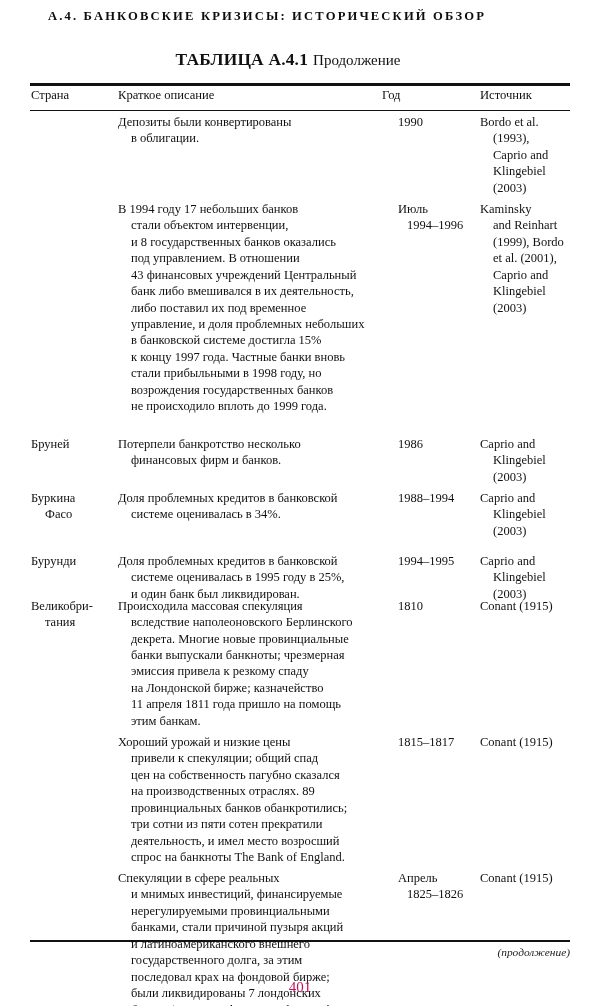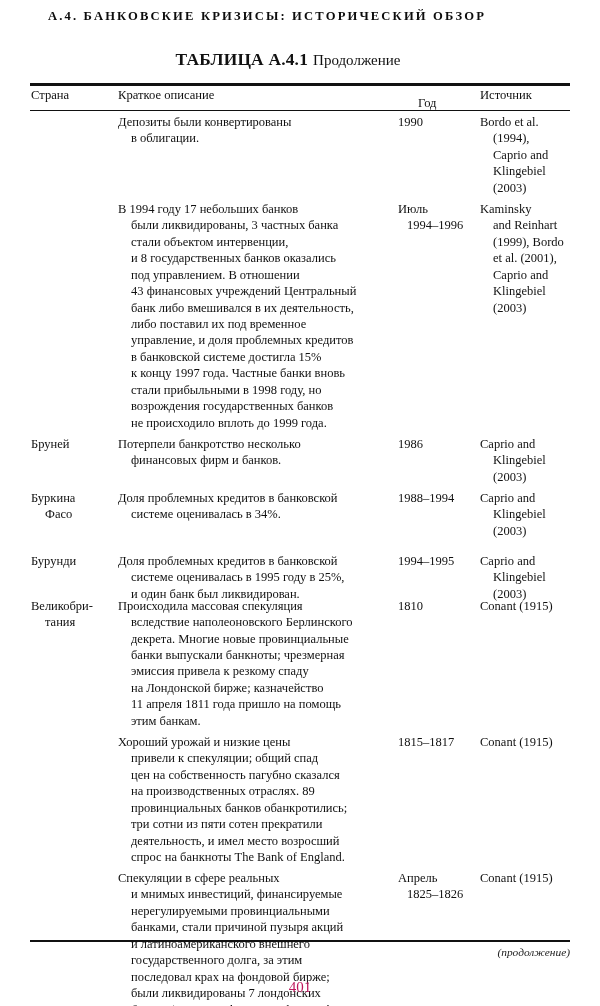--- a/index.html
+++ b/index.html
@@ -78,21 +78,21 @@
     height: 20px;
     font-size: 12.6px;
   }
   .th {
     position: absolute;
     top: 0;
     white-space: nowrap;
   }
   .th-country { left: 31px; }
   .th-desc    { left: 118px; }
-  .th-year    { left: 418px; margin-top: 8px; }
+  .th-year    { left: 382px; }
   .th-source  { left: 480px; }
 
   .tbody {
     position: absolute;
     top: 114px;
     left: 0;
     width: 600px;
   }
 
   .row {
@@ -167,37 +167,36 @@
       <div class="row" style="height: 82.25px; top: 0px; position: absolute; padding-left: 36px;">
         <div class="cell c-desc">
           <span class="ln">Депозиты были конвертированы</span>
           <span class="ln">в облигации.</span>
         </div>
         <div class="cell c-year">
           <span class="ln">1990</span>
         </div>
         <div class="cell c-source">
           <span class="ln">Bordo et al.</span>
-          <span class="ln">(1994),</span>
+          <span class="ln">(1993),</span>
           <span class="ln">Caprio and</span>
           <span class="ln">Klingebiel</span>
           <span class="ln">(2003)</span>
         </div>
       </div>
       <div class="row" style="height: 230.3px; top: 86.85px; position: absolute;">
         <div class="cell c-desc">
           <span class="ln">В 1994 году 17 небольших банков</span>
-          <span class="ln">были ликвидированы, 3 частных банка</span>
           <span class="ln">стали объектом интервенции,</span>
           <span class="ln">и 8 государственных банков оказались</span>
           <span class="ln">под управлением. В отношении</span>
           <span class="ln">43 финансовых учреждений Центральный</span>
           <span class="ln">банк либо вмешивался в их деятельность,</span>
           <span class="ln">либо поставил их под временное</span>
-          <span class="ln">управление, и доля проблемных кредитов</span>
+          <span class="ln">управление, и доля проблемных небольших</span>
           <span class="ln">в банковской системе достигла 15%</span>
           <span class="ln">к концу 1997 года. Частные банки вновь</span>
           <span class="ln">стали прибыльными в 1998 году, но</span>
           <span class="ln">возрождения государственных банков</span>
           <span class="ln">не происходило вплоть до 1999 года.</span>
         </div>
         <div class="cell c-year">
           <span class="ln">Июль</span>
           <span class="ln">1994–1996</span>
         </div>

